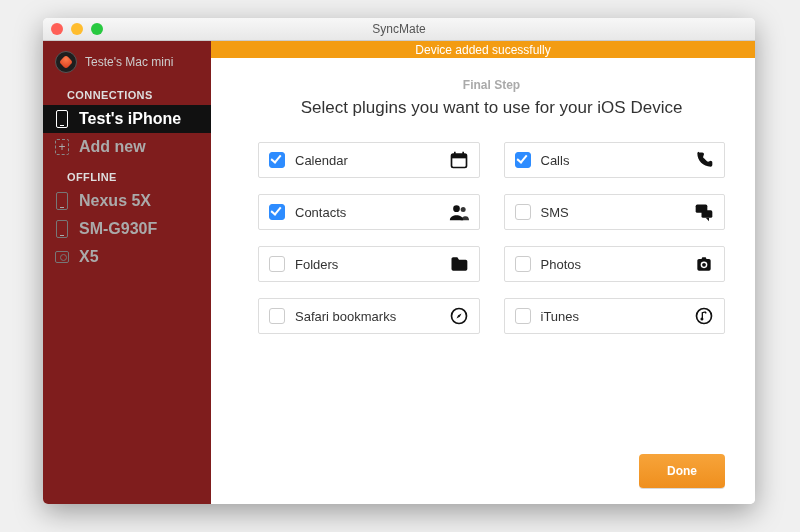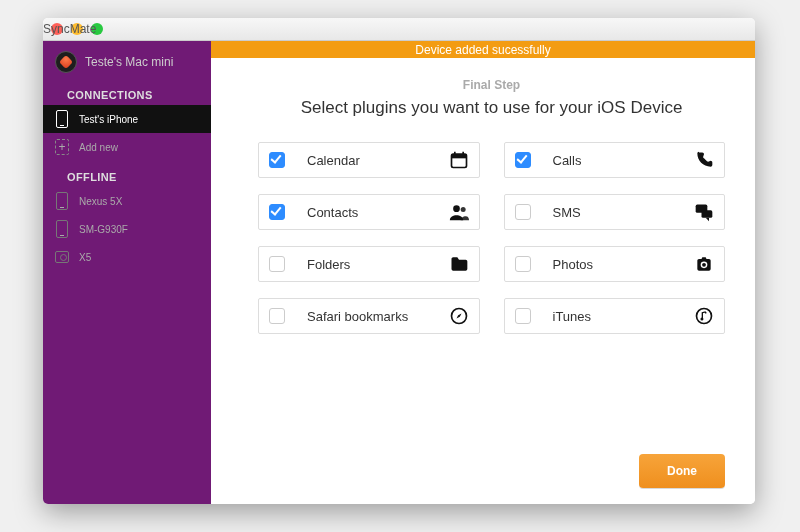--- a/index.html
+++ b/index.html
@@ -43,36 +43,36 @@
     width: 12px;
     height: 12px;
     border-radius: 50%;
   }
   .tl.red    { background: #ff5f57; }
   .tl.yellow { background: #ffbd2e; }
   .tl.green  { background: #28c940; }
   .titlebar-title {
     position: absolute;
     left: 0; right: 0;
-    text-align: left;
+    text-align: center;
     font-size: 12px;
     color: #555;
     line-height: 22px;
   }
 
   .body {
     flex: 1 1 auto;
     display: flex;
     min-height: 0;
   }
 
   
   .sidebar {
     width: 168px;
-    background: #701a75;
+    background: #7f1d1d;
     color: #ccc;
     display: flex;
     flex-direction: column;
     font-size: 12px;
   }
   .profile {
     display: flex;
     align-items: center;
     gap: 8px;
     padding: 10px 10px 12px 12px;
@@ -109,21 +109,22 @@
     height: 28px;
     padding: 0 12px;
     color: #aaa;
     cursor: pointer;
   }
   .side-item.active {
     background: #111;
     color: #fff;
   }
   .side-item .side-text {
-    font-size: 10px;
+    font-size: 16px;
+    font-weight: bold;
   }
   .side-icon {
     width: 14px;
     height: 18px;
     display: flex;
     align-items: center;
     justify-content: center;
   }
   .phone-outline {
     width: 10px;
@@ -206,21 +207,21 @@
     column-gap: 24px;
     row-gap: 16px;
   }
   .plugin {
     height: 34px;
     border: 1px solid #ddd;
     border-radius: 2px;
     display: flex;
     align-items: center;
     padding: 0 10px;
-    gap: 22px;
+    gap: 10px;
     cursor: pointer;
   }
   .chk {
     width: 14px;
     height: 14px;
     border: 1px solid #ccc;
     border-radius: 3px;
     background: #fff;
     position: relative;
     flex: 0 0 auto;

